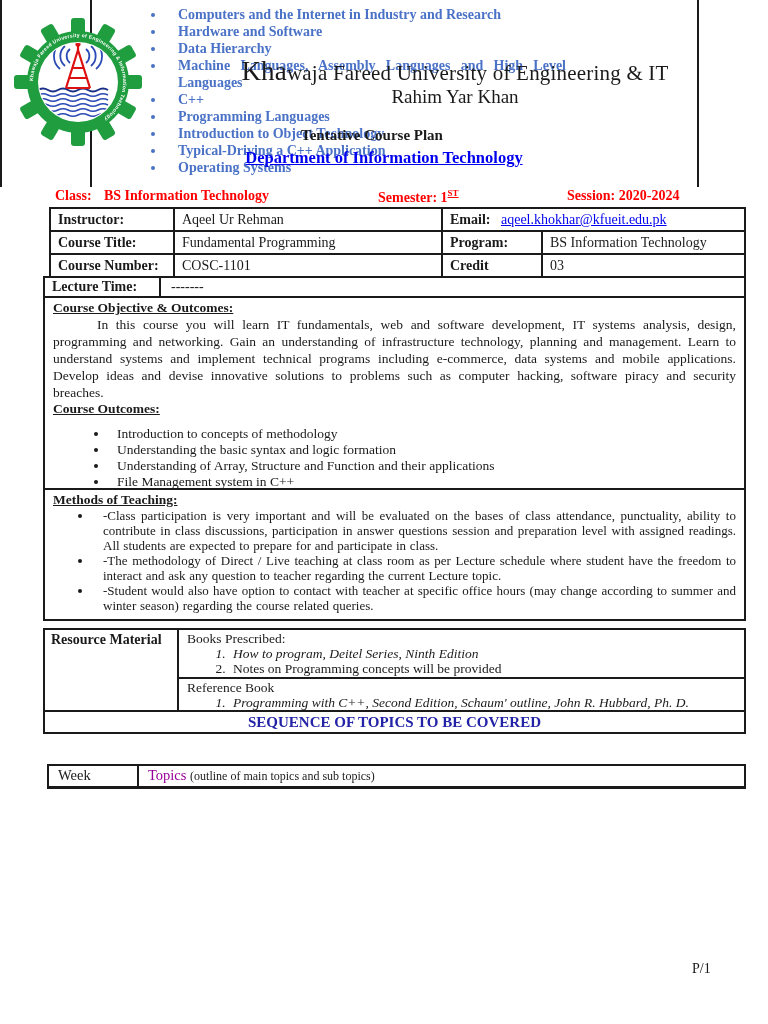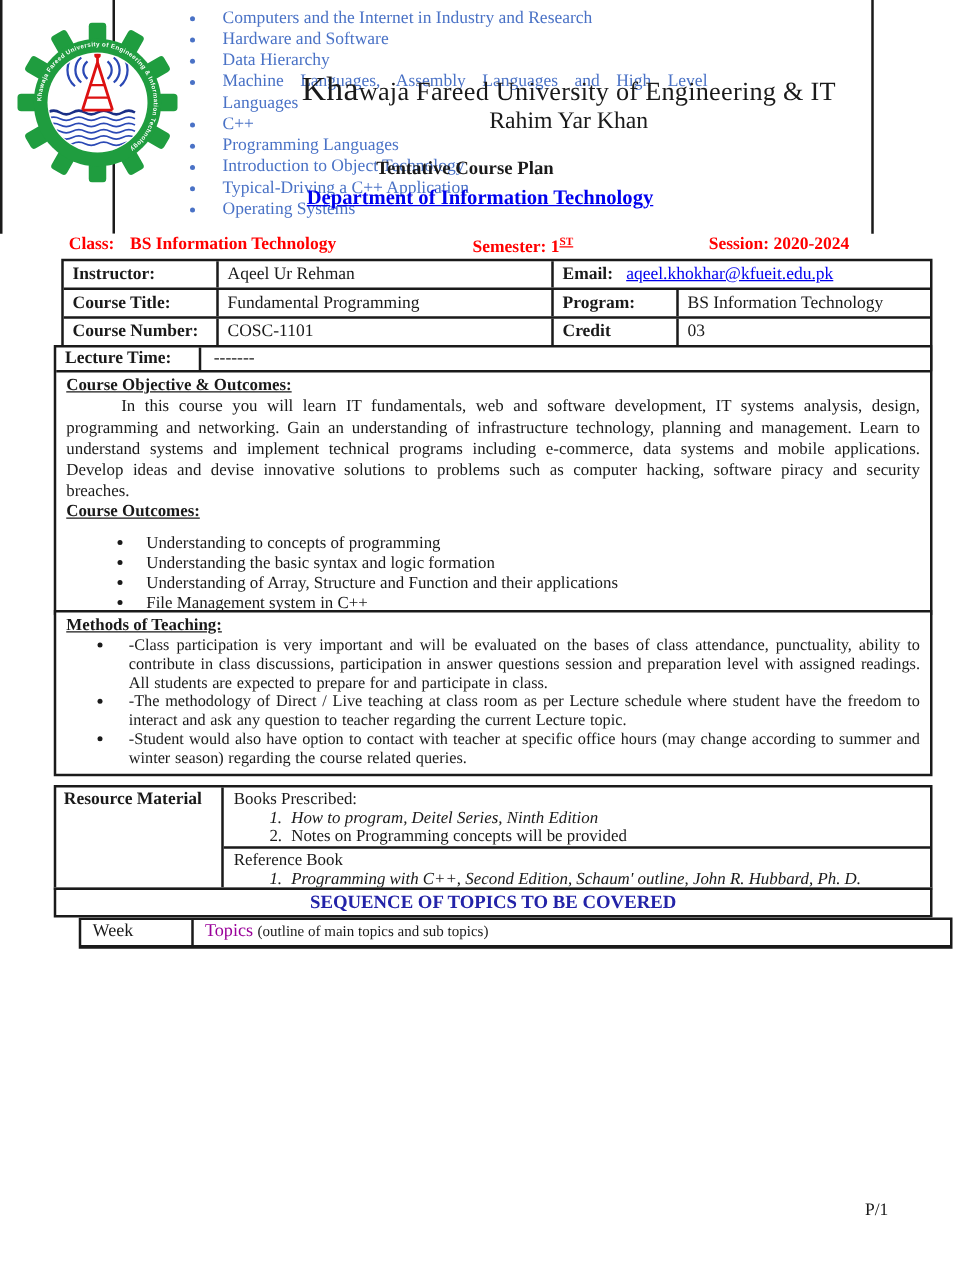--- a/index.html
+++ b/index.html
@@ -66,34 +66,34 @@
   .res-sub.first { border-bottom:2px solid #1a1a1a; flex:1; }
   .res-ol { margin:0 0 0 42px; }
   .res-ol li { padding-left:4px; }
   .italic { font-style:italic; }
 
   
   #seq-row { top:710px; left:43px; width:703px; height:24px; text-align:center;
              font-weight:bold; font-size:15px; color:#2323A8; padding-top:2px; }
 
   
-  #week-head { top:734px; left:47px; width:699px; height:25px; border-bottom:3px solid #1a1a1a; display:flex; font-size:14.5px;margin-left:16px; }
+  #week-head { top:764px; left:47px; width:699px; height:25px; border-bottom:3px solid #1a1a1a; display:flex; font-size:14.5px; }
   .wk-col { width:90px; border-right:2px solid #1a1a1a; padding:1px 9px; }
   .tp-col { flex:1; padding:1px 9px; }
   .tp-label { color:#990099; }
   .tp-note { font-size:12px; }
 
   #week-row { top:761px; left:47px; width:699px; height:187px;
               border:2px solid #1a1a1a; border-top:none; border-bottom:none; display:flex; overflow:hidden; }
   .wk-cell { width:90px; border-right:2px solid #1a1a1a; display:flex; align-items:center; justify-content:center; font-size:14.5px; }
   .tp-cell { flex:1; padding:3px 10px; }
   .topic-title { color:#3A5DBF; font-weight:bold; font-size:14.5px; line-height:18px; }
   .topic-list { color:#4A72C6; width:400px; margin:3px 0 0 64px; list-style:disc outside;
                 text-align:justify; font-size:14px; line-height:17px; }
-  .topic-list li { padding-left:12px; }
+  .topic-list li { padding-left:12px;font-weight:bold; }
 
   
   #footer { position:absolute; top:961px; left:692px; font-size:14px; }
 </style>
 </head>
 <body>
 
 <div class="page">
 
   <div class="logo-wrap">
@@ -207,21 +207,21 @@
   <div id="obj-box" class="bx">
     <div class="lecture-row">
       <div class="l1">Lecture Time:</div>
       <div class="l2">-------</div>
     </div>
     <div class="obj-content">
       <div class="sec-head">Course Objective &amp; Outcomes:</div>
       <div class="obj-para">In this course you will learn IT fundamentals, web and software development, IT systems analysis, design, programming and networking. Gain an understanding of infrastructure technology, planning and management. Learn to understand systems and implement technical programs including e-commerce, data systems and mobile applications. Develop ideas and devise innovative solutions to problems such as computer hacking, software piracy and security breaches.</div>
       <div class="sec-head">Course Outcomes:</div>
       <ul class="outcome-list">
-        <li>Understanding to concepts of programming</li>
+        <li>Introduction to concepts of methodology</li>
         <li>Understanding the basic syntax and logic formation</li>
         <li>Understanding of Array, Structure and Function and their applications</li>
         <li>File Management system in C++</li>
       </ul>
     </div>
   </div>
 
   <div id="methods-box" class="bx">
     <div class="sec-head">Methods of Teaching:</div>
     <ul class="methods-list">

